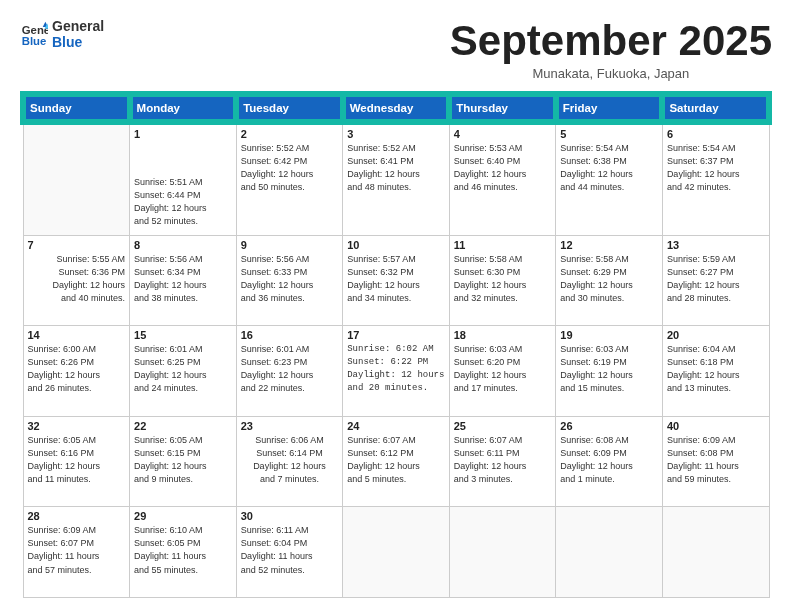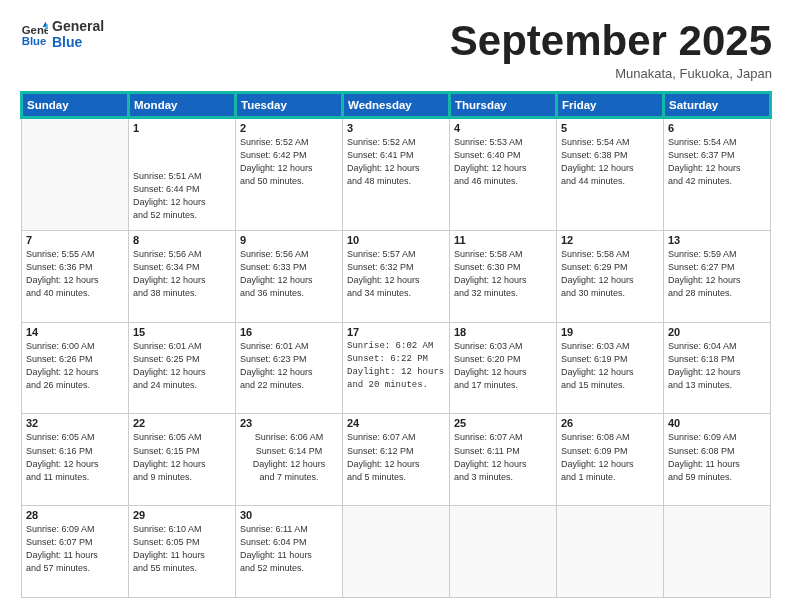--- a/index.html
+++ b/index.html
@@ -38,36 +38,37 @@
     .month-title {
       font-size: 42px;
       font-weight: bold;
       color: #222;
       line-height: 1.1;
     }
     .location {
       font-size: 13px;
       color: #555;
       margin-top: 2px;
+      text-align: center;
     }
     .calendar {
       flex: 1;
       border: 1px solid #ccc;
       border-collapse: collapse;
       width: 100%;
       table-layout: fixed;
     }
     .calendar th {
       background: #1565c0;
       color: #fff;
       font-size: 11.5px;
       font-weight: bold;
       padding: 5px 4px;
       text-align: left;
-      border: 3px solid #14b8a6;
+      border: 6px solid #14b8a6;
     }
     .calendar td {
       vertical-align: top;
       border: 1px solid #ccc;
       padding: 3px 4px;
       font-size: 9.2px;
       color: #333;
       height: 88px;
     }
     .day-num {
@@ -163,21 +164,21 @@
             <span class="day-num">6</span>
             <div class="cell-info" style="white-space: pre-wrap;">Sunrise: 5:54 AM
 Sunset: 6:37 PM
 Daylight: 12 hours
 and 42 minutes.</div>
           </td>
         </tr>
         <tr>
           <td>
             <span class="day-num">7</span>
-            <div class="cell-info" style="white-space: pre-wrap;">Sunrise: 5:55 AM
+            <div class="cell-info" style="white-space: pre-wrap; text-align: right;">Sunrise: 5:55 AM
 Sunset: 6:36 PM
 Daylight: 12 hours
 and 40 minutes.</div>
           </td>
           <td>
             <span class="day-num">8</span>
             <div class="cell-info" style="white-space: pre-wrap;">Sunrise: 5:56 AM
 Sunset: 6:34 PM
 Daylight: 12 hours
 and 38 minutes.</div>

